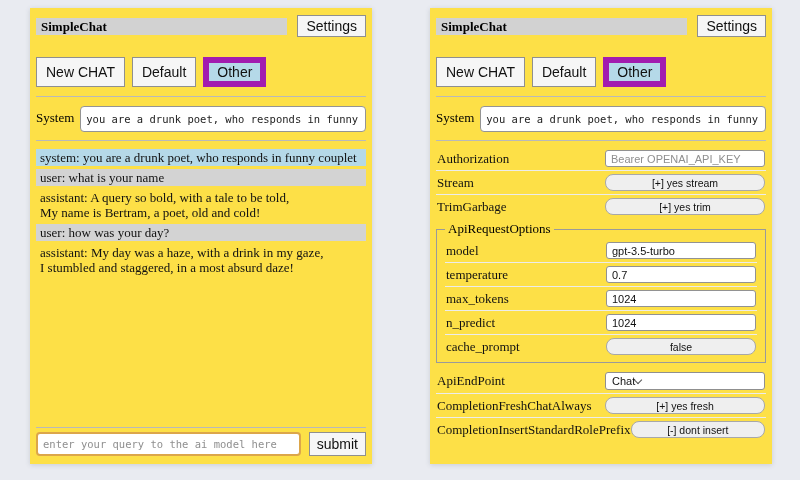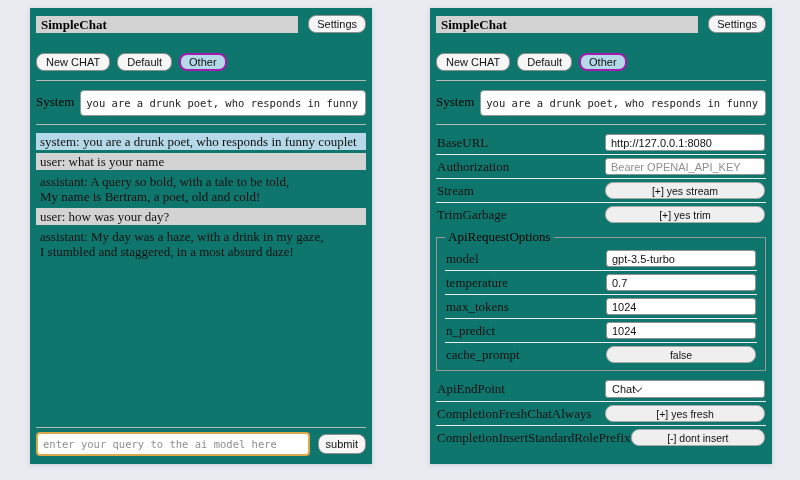--- a/index.html
+++ b/index.html
@@ -7,46 +7,46 @@
   body {
     width:800px; height:480px;
     background:#e9ebf1;
     display:flex; gap:58px;
     padding:8px 0 0 30px;
     font-family:"Liberation Serif", serif;
     overflow:hidden;
   }
   .panel {
     width:342px; height:456px;
-    background:#0f766e;
+    background:#fde047;
     box-shadow:0 1px 5px rgba(60,70,90,0.18);
     padding:7px 6px 8px 6px;
     display:flex; flex-direction:column;
     overflow:hidden;
   }
   
   .header-row { display:flex; align-items:center; }
   .titlebar {
     flex:1; background:#d2d2d2;
     font-weight:bold; font-size:13px;
     padding:1px 5px; height:17px; line-height:15px;
     margin-right:10px;
   }
   button {
     font-family:"Liberation Sans", sans-serif;
-    font-size:11px; color:#111;
+    font-size:14px; color:#111;
     background:#f6f6f6;
-    border:1px solid #8f8f8f; border-radius:8px;
+    border:1px solid #8f8f8f; border-radius:0;
     padding:2px 8px;
   }
   .toolbar { margin:20px 0 5px 0; display:flex; gap:7px; }
   .toolbar button { padding:2px 9px; }
   .toolbar button.active {
     background:#b5d9e8;
-    border:2px solid #a21caf;
+    border:6px solid #a21caf;
     padding:1px 8px;
   }
   hr { border:none; border-top:1px solid #b9b9b9; margin:4px 0; width:100%; }
   
   .system-row { display:flex; align-items:flex-start; gap:6px; margin:5px 0 4px 0; }
   .system-row .lbl { font-size:13px; padding-top:4px; }
   .system-input {
     flex:1; height:26px;
     font-family:"DejaVu Sans Mono", monospace; font-size:10.5px;
     border:1px solid #949494; border-radius:4px;
@@ -160,24 +160,20 @@
     <button class="active">Other</button>
   </div>
   <hr>
   <div class="system-row">
     <span class="lbl">System</span>
     <input class="system-input" value="you are a drunk poet, who responds in funny couplet" style="">
   </div>
   <hr>
   <div class="settings-list">
       <div class="srow">
-        <span class="srow-label">BaseURL</span>
-        <input class="srow-input" value="http://127.0.0.1:8080" style="">
-      </div>
-      <div class="srow">
         <span class="srow-label">Authorization</span>
         <input class="srow-input" placeholder="Bearer OPENAI_API_KEY" style="">
       </div>
       <div class="srow">
         <span class="srow-label">Stream</span>
         <button class="srow-button">[+] yes stream</button>
       </div>
       <div class="srow">
         <span class="srow-label">TrimGarbage</span>
         <button class="srow-button">[+] yes trim</button>

